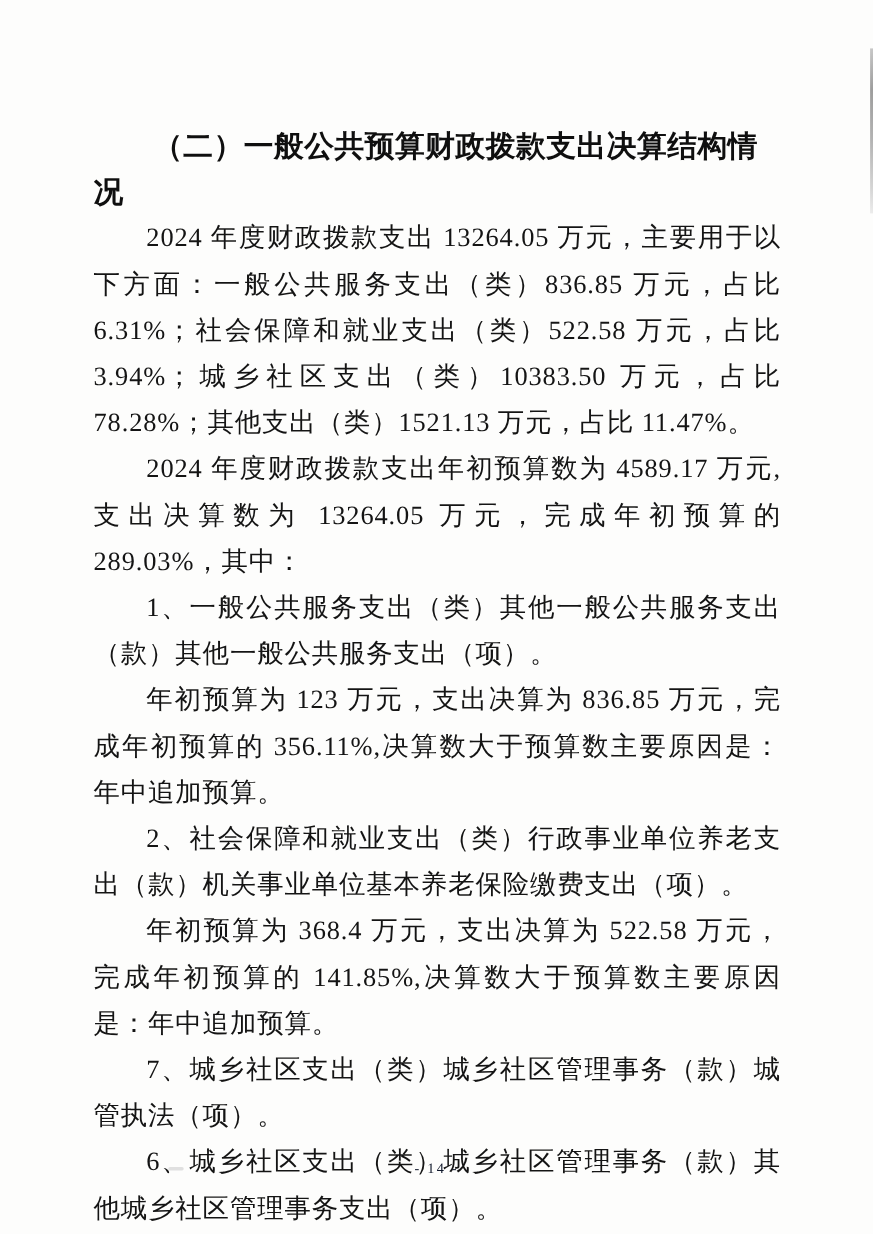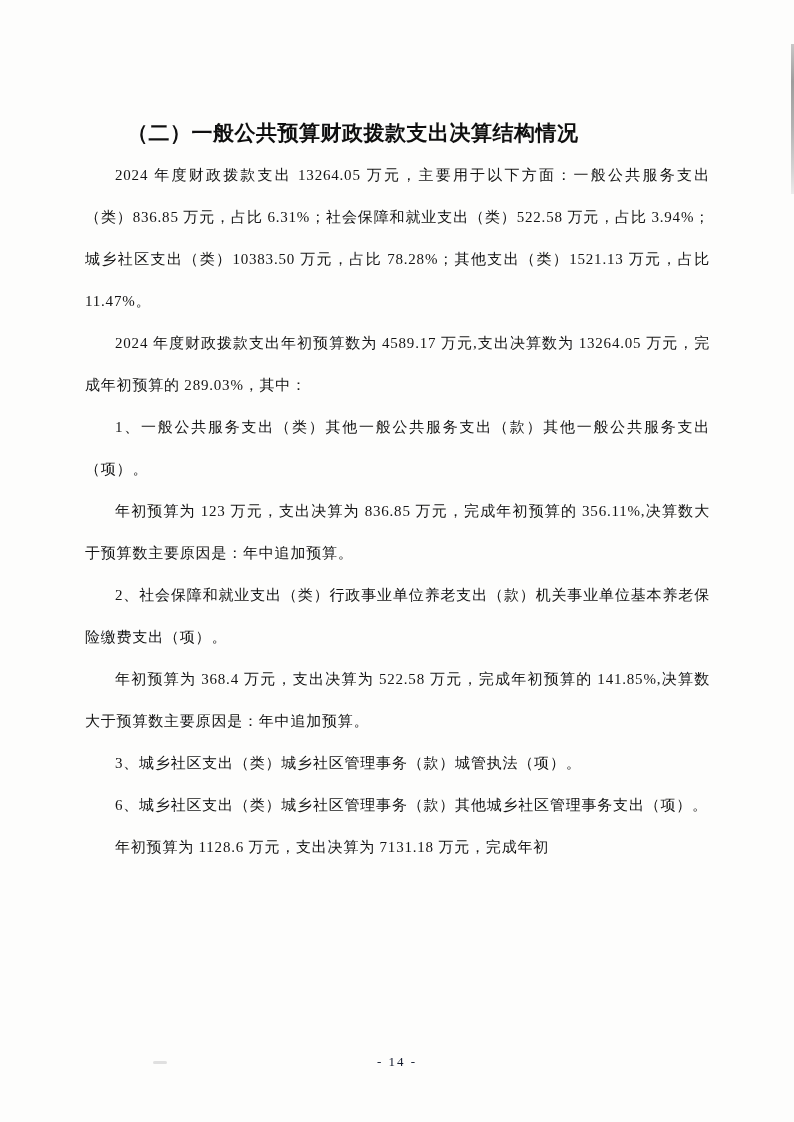--- a/index.html
+++ b/index.html
@@ -25,27 +25,27 @@
     top: 112px;
     width: 625px;
   }
   .heading, .para {
     margin: 0;
     line-height: 42px;
     text-indent: 2em;
     white-space: normal;
   }
   .heading {
-    font-size: 21px;
+    font-size: 27px;
     font-weight: bold;
     letter-spacing: 0.5px;
     color: #0f0f0f;
   }
   .para {
-    font-size: 15px;
+    font-size: 24px;
     letter-spacing: 0.8px;
     text-align: justify;
     text-justify: inter-ideograph;
   }
   .footer {
     position: absolute;
     top: 1054px;
     left: 0;
     width: 100%;
     text-align: center;
@@ -78,21 +78,21 @@
 
 <div class="page">
   <div class="content">
     <h3 class="heading">（二）一般公共预算财政拨款支出决算结构情况</h3>
     <p class="para">2024 年度财政拨款支出 13264.05 万元，主要用于以下方面：一般公共服务支出（类）836.85 万元，占比 6.31%；社会保障和就业支出（类）522.58 万元，占比 3.94%；城乡社区支出（类）10383.50 万元，占比 78.28%；其他支出（类）1521.13 万元，占比 11.47%。</p>
     <p class="para">2024 年度财政拨款支出年初预算数为 4589.17 万元,支出决算数为 13264.05 万元，完成年初预算的 289.03%，其中：</p>
     <p class="para">1、一般公共服务支出（类）其他一般公共服务支出（款）其他一般公共服务支出（项）。</p>
     <p class="para">年初预算为 123 万元，支出决算为 836.85 万元，完成年初预算的 356.11%,决算数大于预算数主要原因是：年中追加预算。</p>
     <p class="para">2、社会保障和就业支出（类）行政事业单位养老支出（款）机关事业单位基本养老保险缴费支出（项）。</p>
     <p class="para">年初预算为 368.4 万元，支出决算为 522.58 万元，完成年初预算的 141.85%,决算数大于预算数主要原因是：年中追加预算。</p>
-    <p class="para">3、城乡社区支出（类）城乡社区管理事务（款）城管执法（项）。</p>
+    <p class="para">7、城乡社区支出（类）城乡社区管理事务（款）城管执法（项）。</p>
     <p class="para">6、城乡社区支出（类）城乡社区管理事务（款）其他城乡社区管理事务支出（项）。</p>
     <p class="para">年初预算为 1128.6 万元，支出决算为 7131.18 万元，完成年初</p>
   </div>
 
   <div class="footer">- 14 -</div>
 
   <div class="scan-artifact-right"></div>
   <div class="scan-smudge"></div>
 </div>
 

